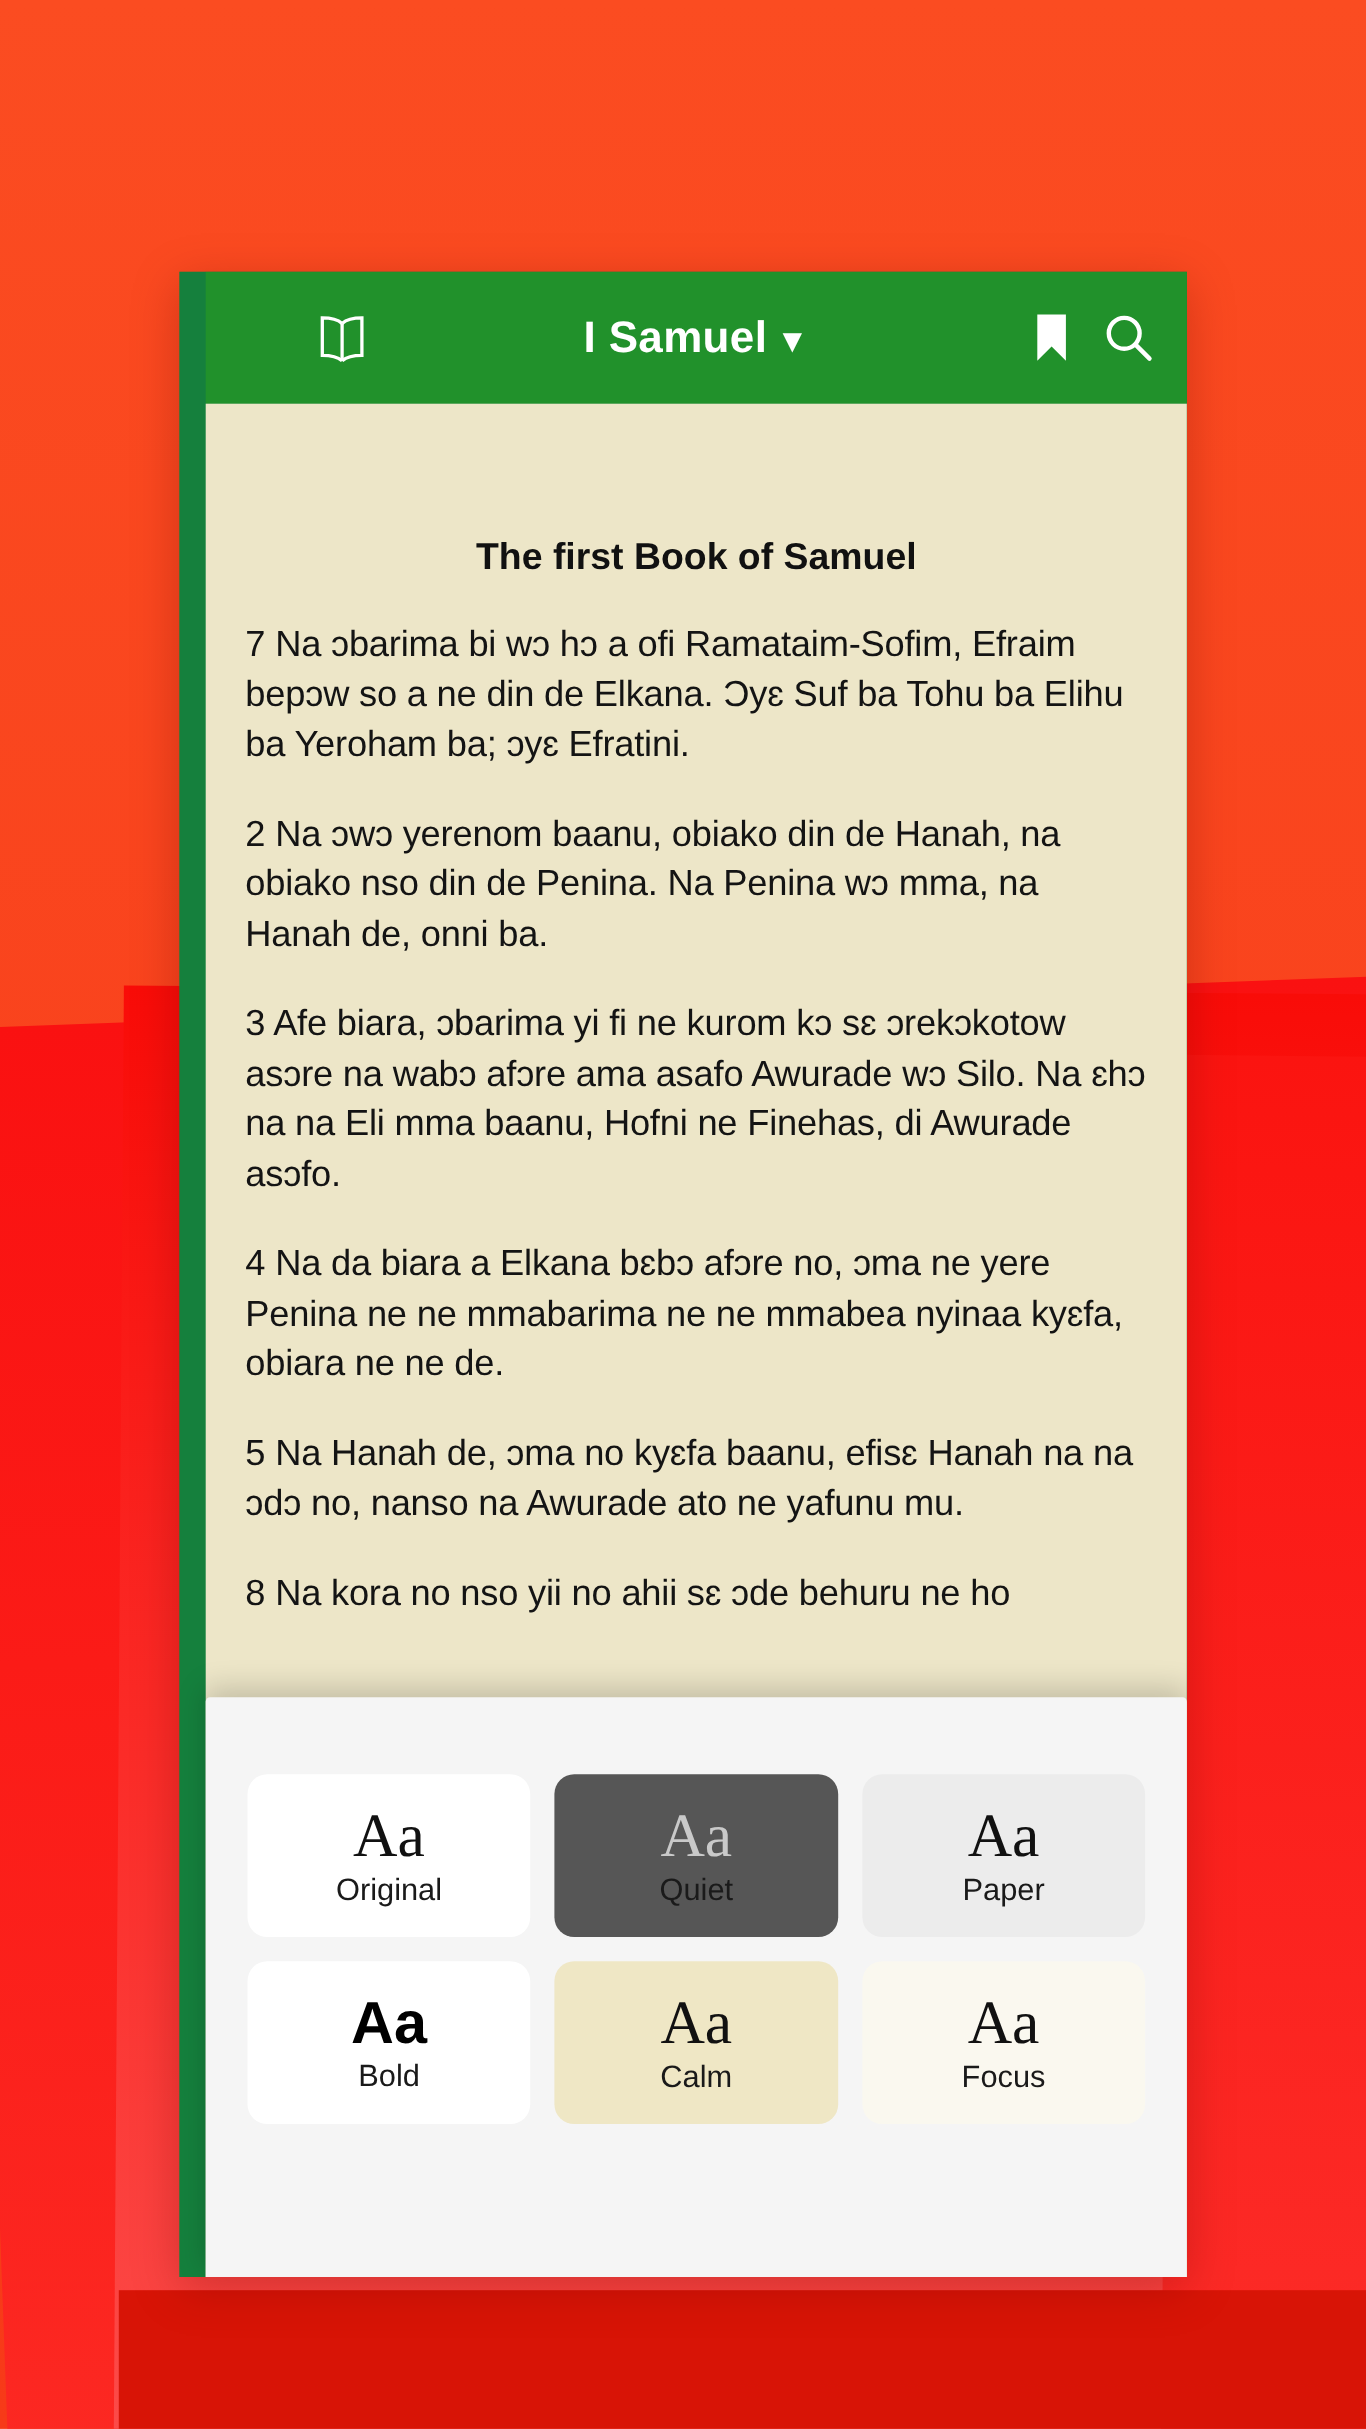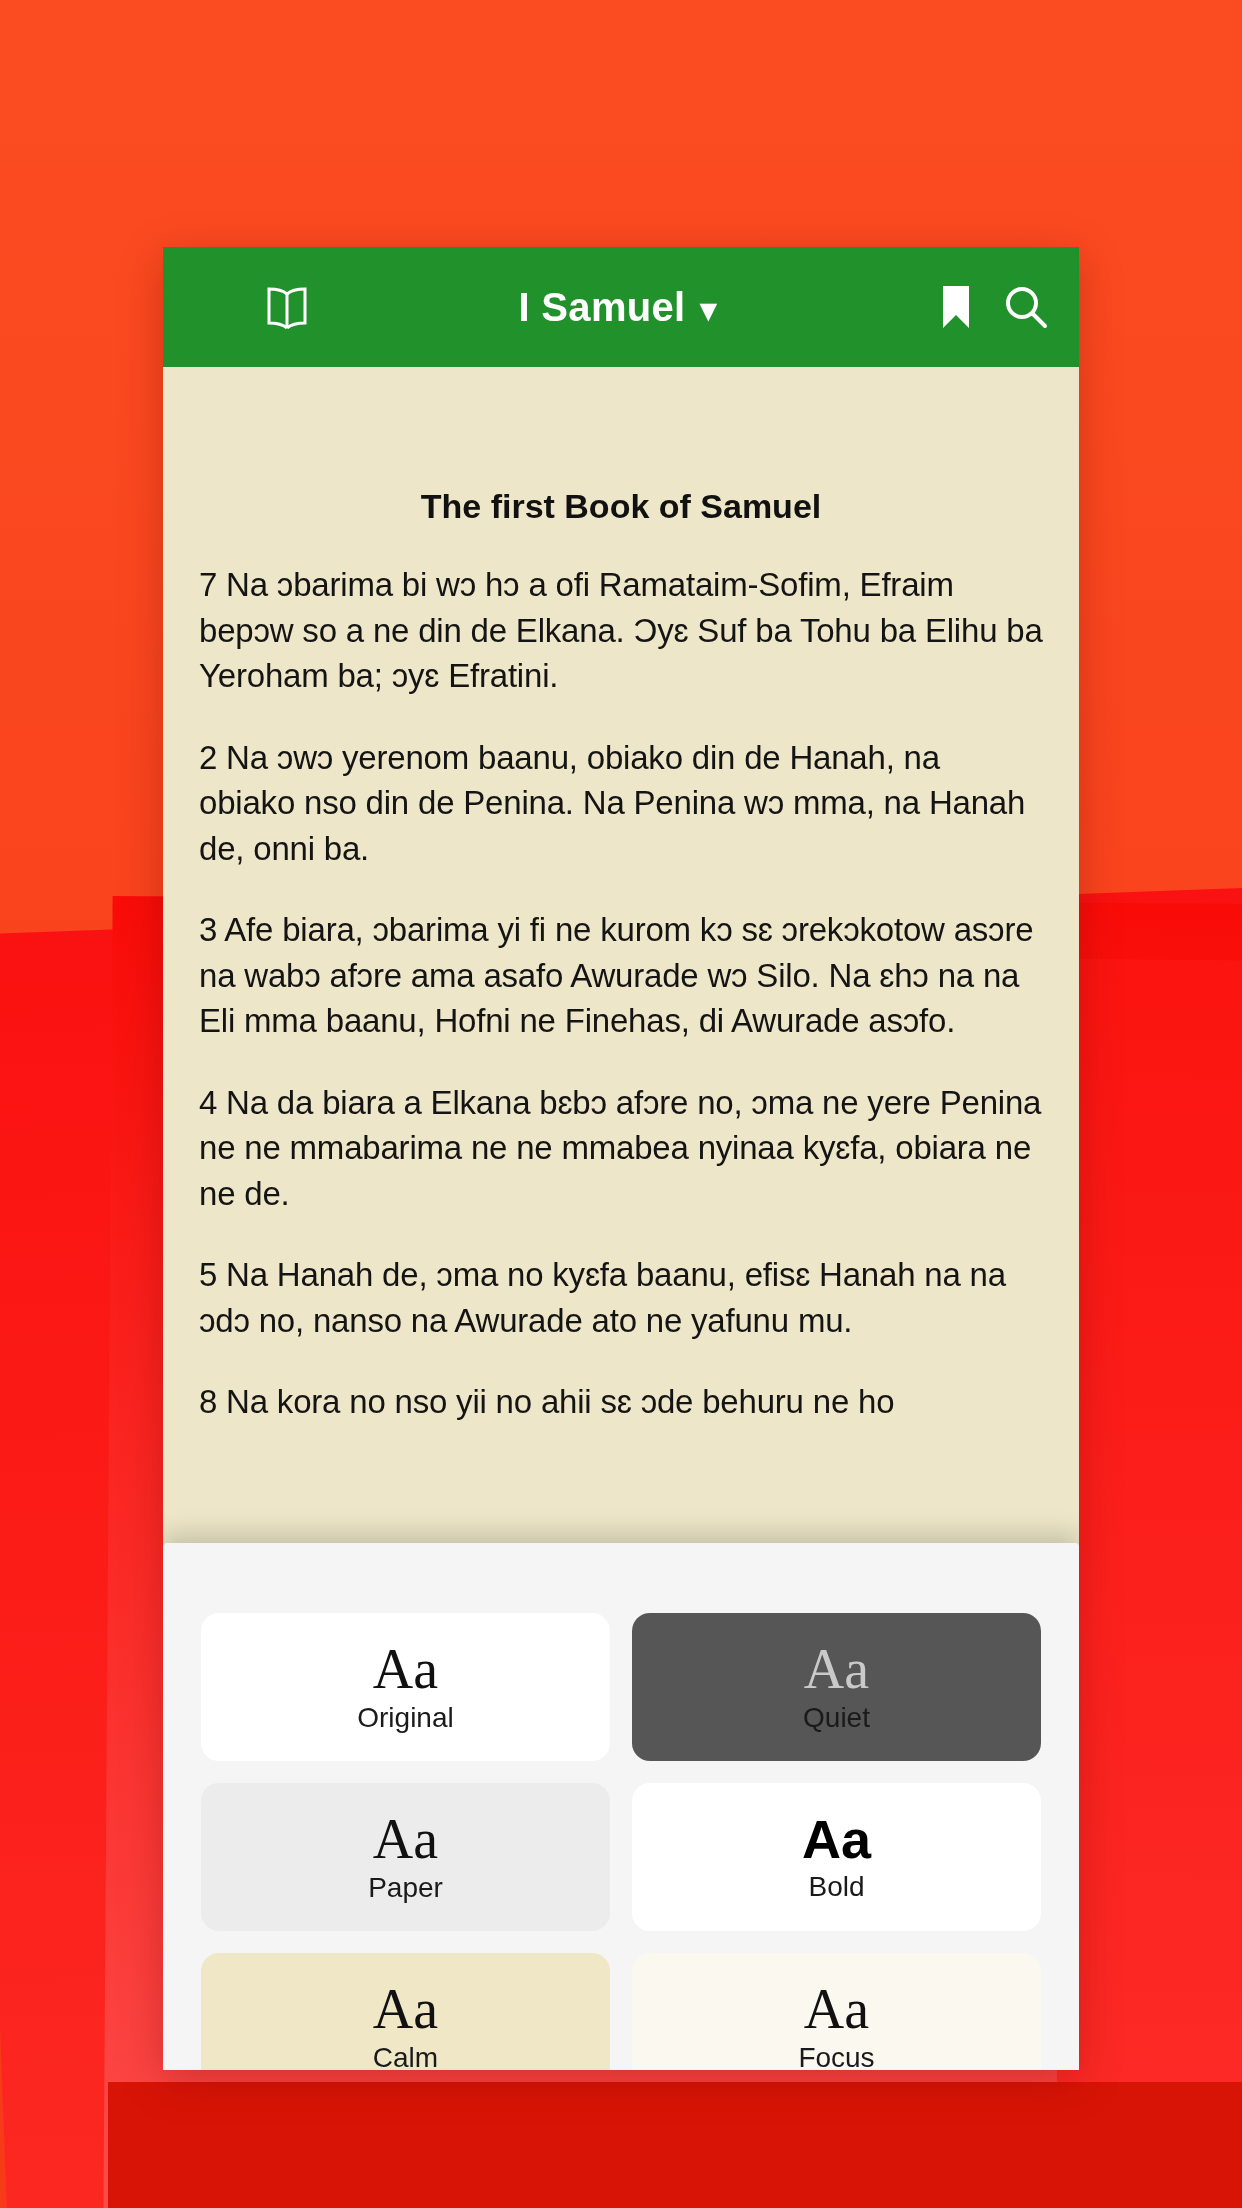--- a/index.html
+++ b/index.html
@@ -35,21 +35,22 @@
     background:linear-gradient(180deg,#FB1410 0%,#FC2C28 100%);
     transform:rotate(0.6deg);
   }
 
   
   .app-frame {
     position:absolute; left:163px; top:247px;
     width:916px; height:1823px;
     box-shadow:0 10px 40px rgba(100,0,0,0.28);
     overflow:hidden;
-    background:#c2410c;
+    background:#15803d;
+    padding-left:24px;
   }
 
   
   .topbar {
     height:120px; background:#21912B;
     display:flex; align-items:center; padding:0 30px;
     position:relative;
   }
   .tb-left { display:flex; align-items:center; gap:26px; }
   .tb-right { display:flex; align-items:center; gap:30px; margin-left:auto; }
@@ -100,21 +101,21 @@
   .sheet-title {
     color:#E4443C; font-size:50px;
     font-family:"Liberation Serif", serif;
   }
   .sheet-close {
     margin-left:auto; color:#8A8A8A; font-size:44px; line-height:1;
     cursor:pointer; font-weight:300; padding:4px 10px;
   }
   .theme-grid {
     margin-top:36px;
-    display:grid; grid-template-columns:repeat(2,1fr);
+    display:grid; grid-template-columns:repeat(3,1fr);
     gap:22px 22px;
   }
   .theme-card {
     height:148px; border-radius:18px;
     display:flex; flex-direction:column; align-items:center; justify-content:center;
     cursor:pointer; gap:4px;
   }
   .theme-aa {
     font-family:"Liberation Serif", serif;
     font-size:56px; line-height:1.05;

